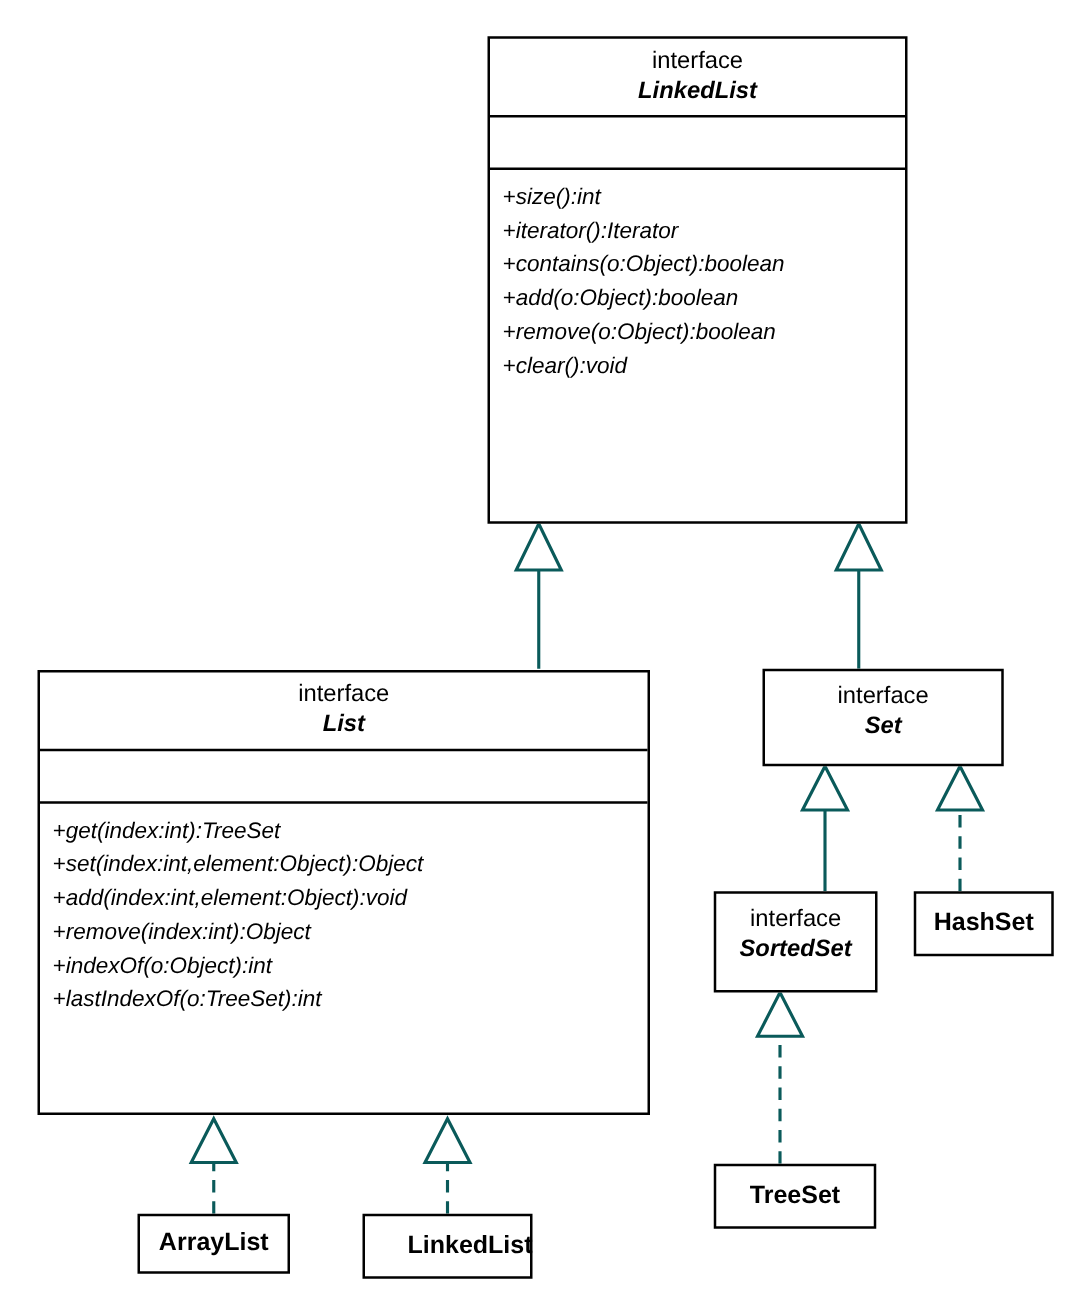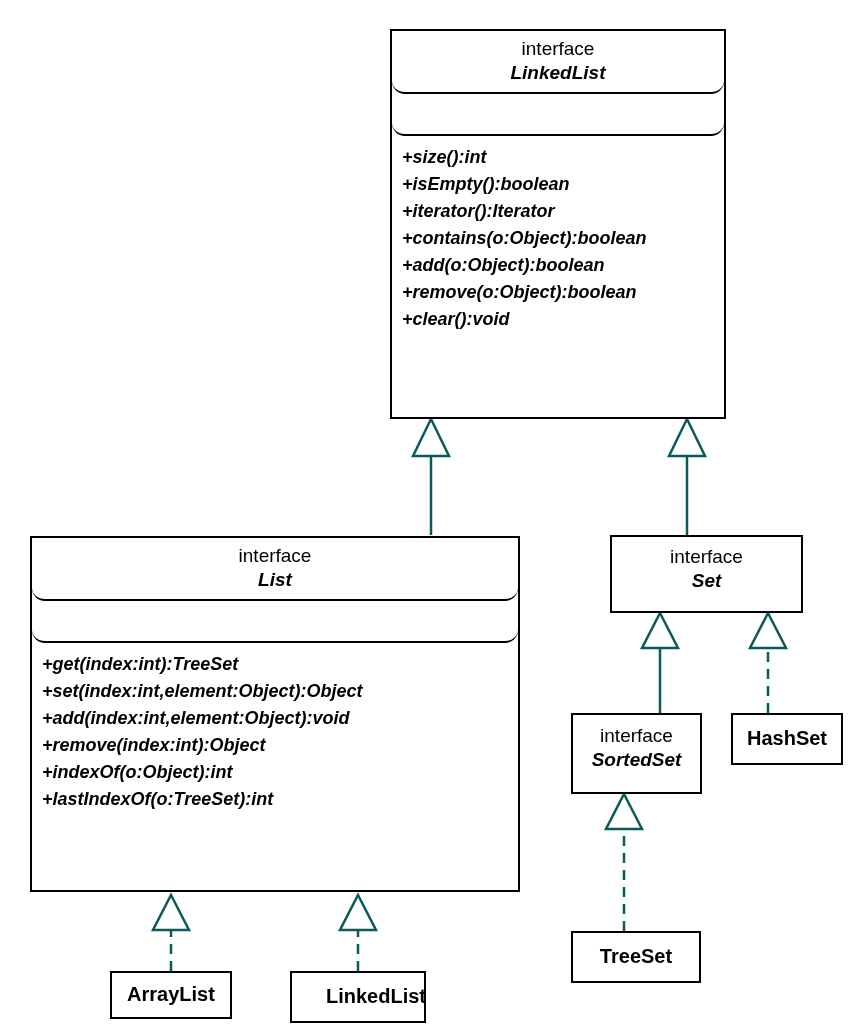--- a/index.html
+++ b/index.html
@@ -21,21 +21,20 @@
   .uml-box {
     position: absolute;
     box-sizing: border-box;
     border: 2px solid #000000;
     background: #ffffff;
     z-index: 5;
   }
   .compartment {
     box-sizing: border-box;
     width: 100%;
-    border-radius: 13px;
   }
   .compartment.divided {
     border-bottom: 2px solid #000000;
   }
 
   
   .hdr {
     text-align: center;
     padding-top: 6px;
     padding-bottom: 6px;
@@ -61,21 +60,20 @@
   }
 
   
   .attrs {
     height: 42px;
   }
 
   
   .ops {
     padding: 8px 0 8px 10px;
-    font-weight: bold;
   }
   .op {
     display: block;
     font-size: 18px;
     font-style: italic;
     color: #000000;
     line-height: 1.50;
     white-space: nowrap;
   }
 
@@ -152,21 +150,20 @@
   </svg>
 
   <div class="uml-box" style="left:390px; top:29px; width:336px; height:390px;">
     <div class="compartment divided hdr">
       <span class="stereotype">interface</span>
       <span class="type-name">LinkedList</span>
     </div>
     <div class="compartment divided attrs"></div>
     <div class="compartment ops">
       <span class="op">+size():int</span>
-      <span class="op">+isEmpty():boolean</span>
       <span class="op">+iterator():Iterator</span>
       <span class="op">+contains(o:Object):boolean</span>
       <span class="op">+add(o:Object):boolean</span>
       <span class="op">+remove(o:Object):boolean</span>
       <span class="op">+clear():void</span>
     </div>
   </div>
 
   <div class="uml-box" style="left:30px; top:536px; width:490px; height:356px;">
     <div class="compartment divided hdr">

